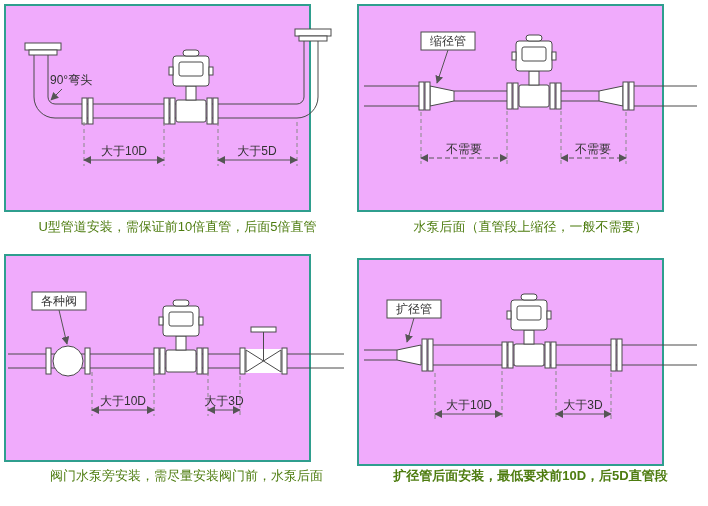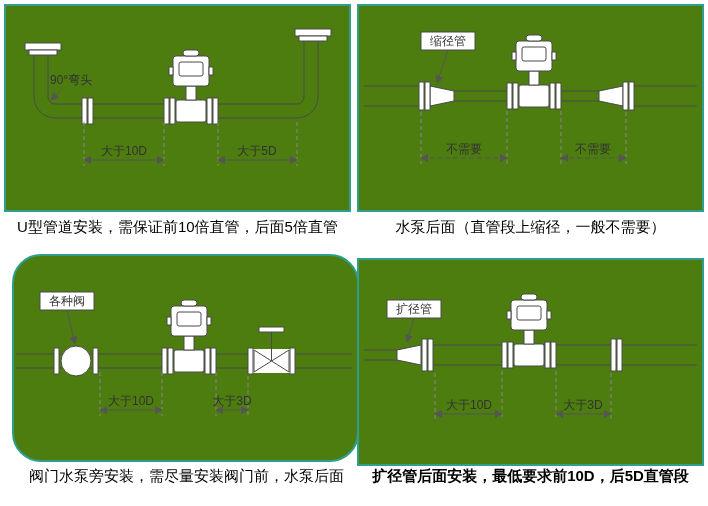--- a/index.html
+++ b/index.html
@@ -1,20 +1,20 @@
 <!DOCTYPE html>
 <html><head>
 <meta charset="utf-8">
 <style>
   * { box-sizing: border-box; }
   html,body { margin:0; padding:0; background:#fff; }
   body { font-family:"Liberation Sans","DejaVu Sans",sans-serif; }
   .page { position:relative; width:708px; height:506px; background:#fff; overflow:hidden; }
-  .panel-box { position:absolute; width:347px; height:208px; border:2px solid #2f9e8e; background:#4d7c0f; }
-  .caption { position:absolute; width:347px; text-align:center; font-size:15px; color:#000000; line-height:19px; }
+  .panel-box { position:absolute; width:307px; height:208px; border:2px solid #2f9e8e; background:#f0abfc; }
+  .caption { position:absolute; width:347px; text-align:center; font-size:13px; color:#4d7c0f; line-height:19px; }
   svg.diag { display:block; }
   .diag line, .diag path { stroke:#4a4a4a; stroke-width:1; fill:none; }
   .diag rect, .diag circle { stroke:#4a4a4a; stroke-width:1; fill:#fff; }
   .diag path.fillw { fill:#fff; }
   .diag rect.blank { stroke:none; fill:#fff; }
   .diag text { stroke:none; fill:#333; font-size:12px; font-family:"Liberation Sans","DejaVu Sans",sans-serif; }
   .diag .dim { stroke:#555; }
   .diag .ext { stroke:#888; stroke-dasharray:4 3; }
   .diag .dashdim { stroke-dasharray:5 3; }
 </style>
@@ -147,21 +147,21 @@
     </svg>
   </div>
 
   <div class="caption" style="left:4px; top:217px;">
     <div>U型管道安装，需保证前10倍直管，后面5倍直管</div>
   </div>
   <div class="caption" style="left:357px; top:217px;">
     <div>水泵后面（直管段上缩径，一般不需要）</div>
   </div>
 
-  <div class="panel-box" style="left:12px; top:254px;border-radius:29px;">
+  <div class="panel-box" style="left:4px; top:254px;">
     <svg class="diag" width="343" height="204" viewBox="0 0 343 204">
       <defs>
         <marker id="arC" viewBox="0 0 10 10" refX="9" refY="5" markerWidth="8" markerHeight="8" markerUnits="userSpaceOnUse" orient="auto-start-reverse">
           <path d="M0,0 L10,5 L0,10 Z" style="fill:#555;stroke:none"></path>
         </marker>
       </defs>
       <g>
         <line x1="2" y1="98" x2="338" y2="98"></line>
         <line x1="2" y1="112" x2="338" y2="112"></line>
       </g>

